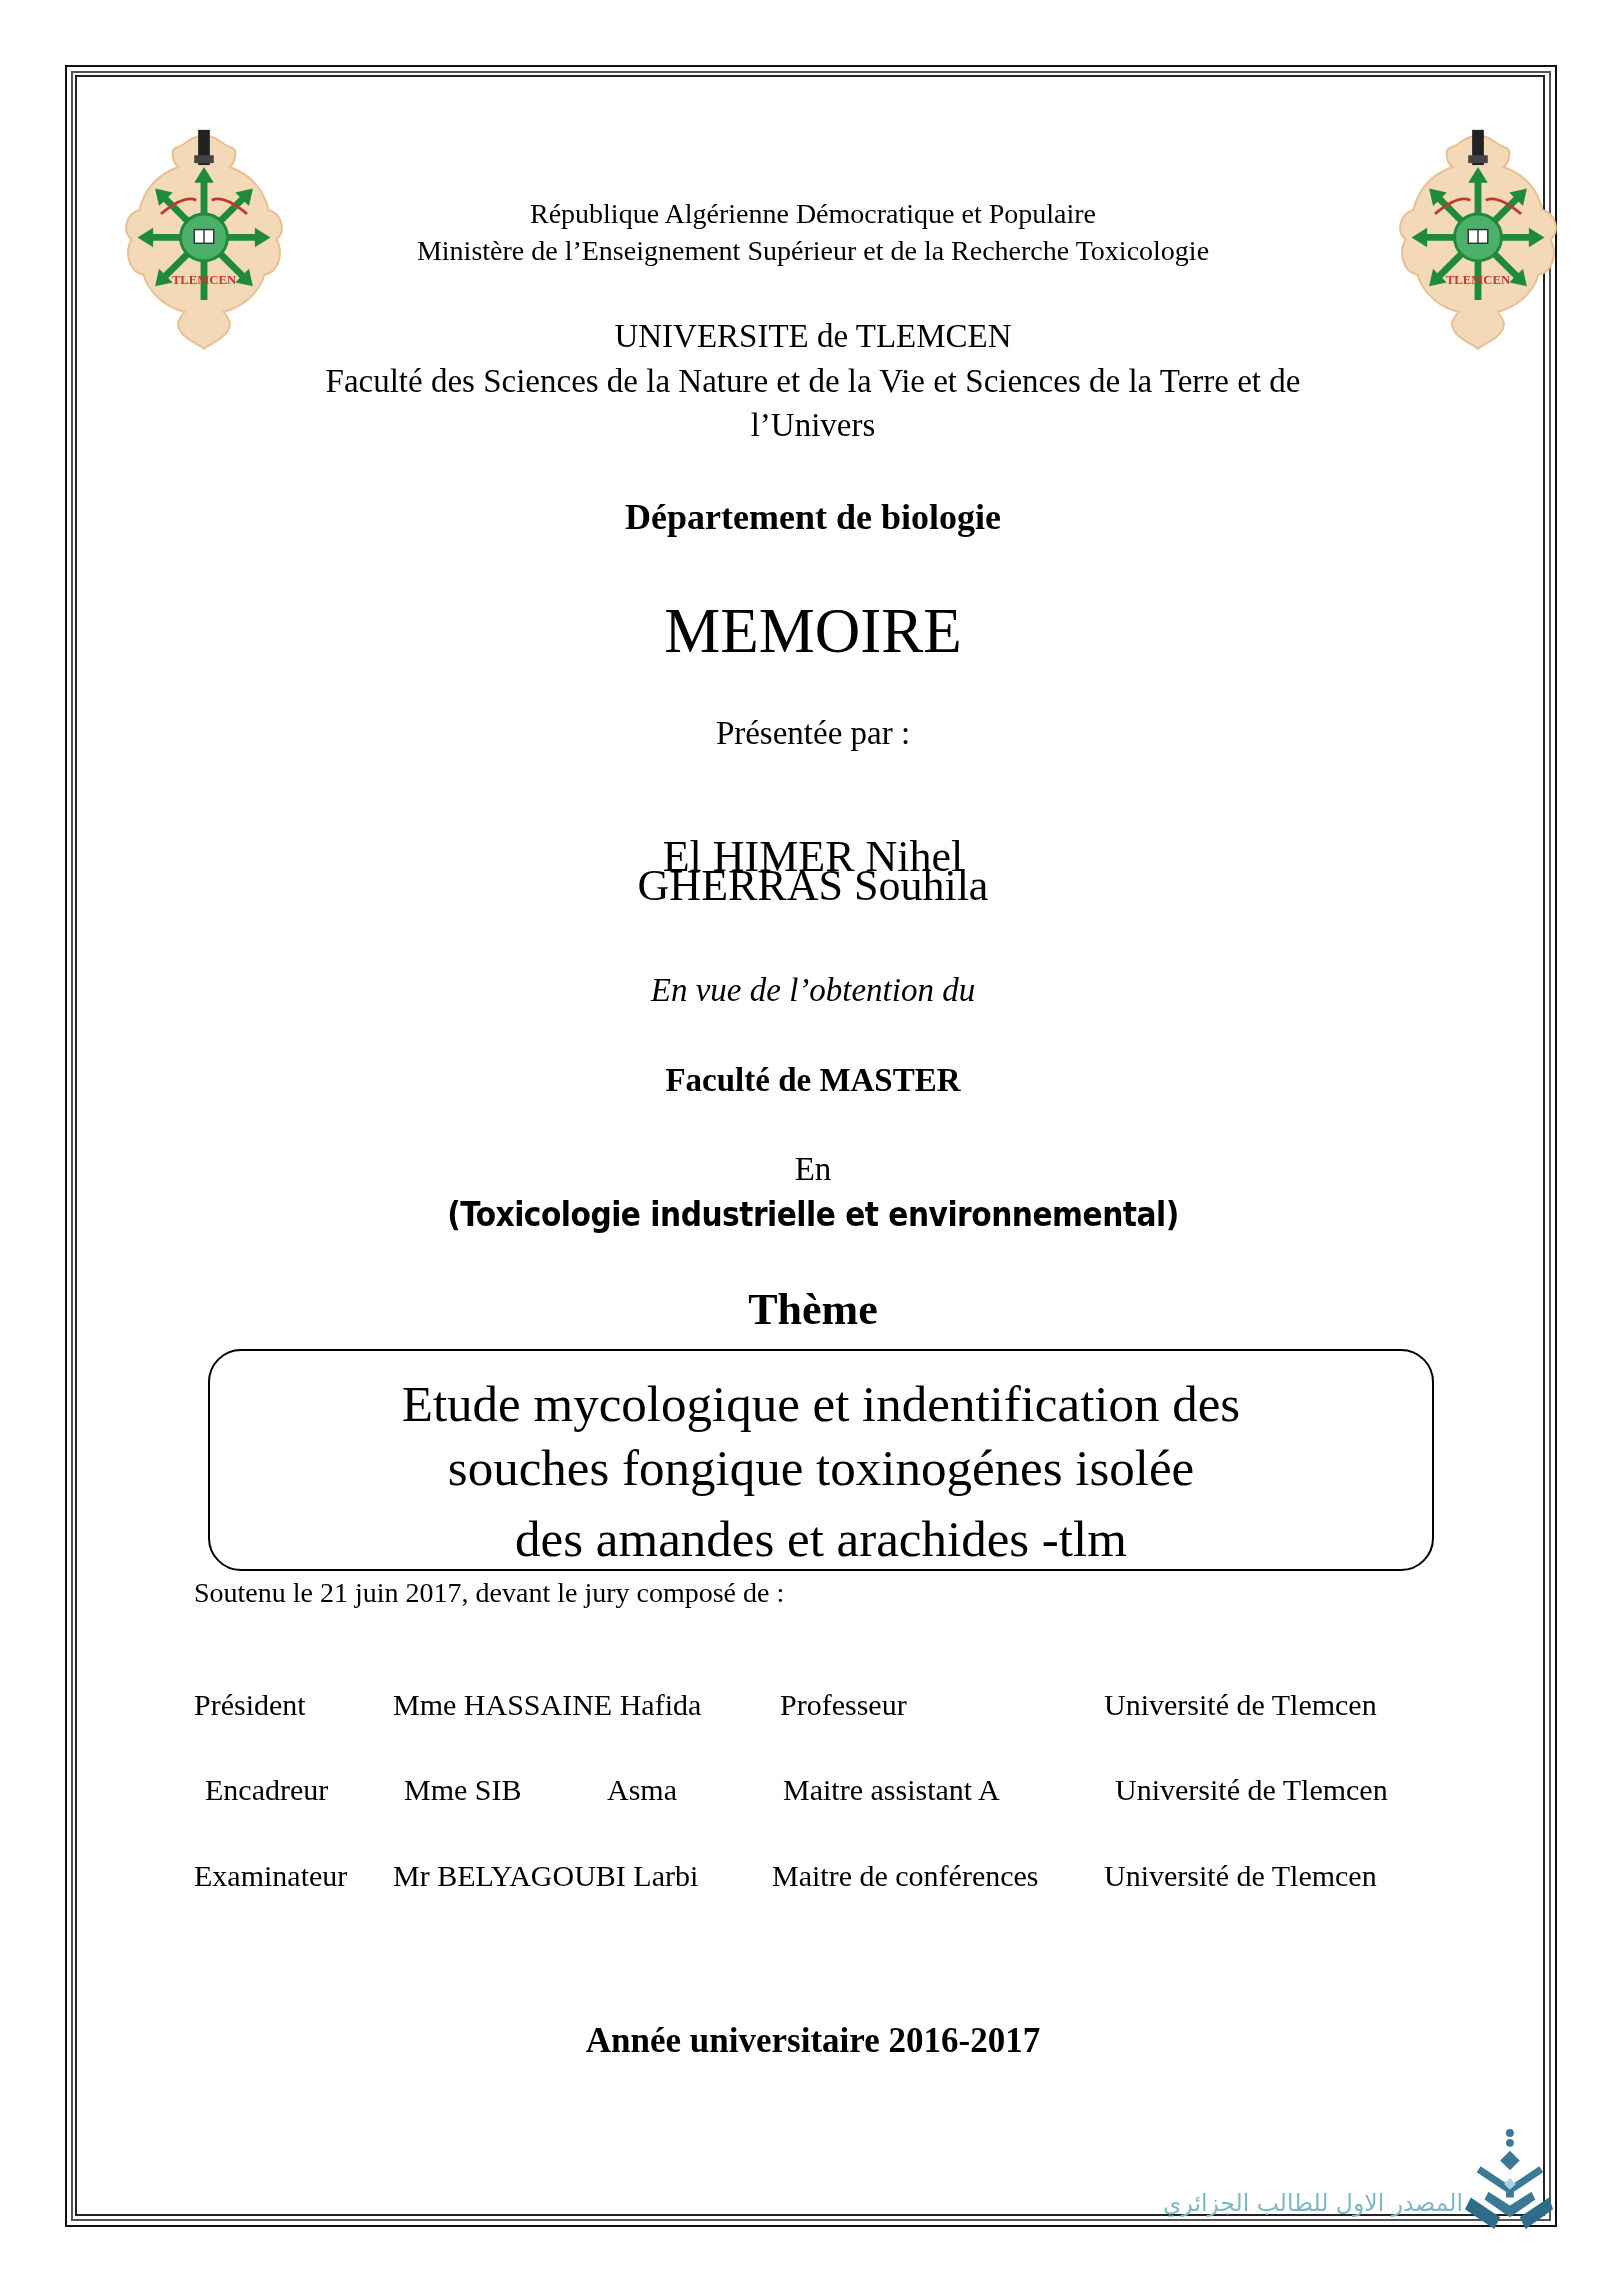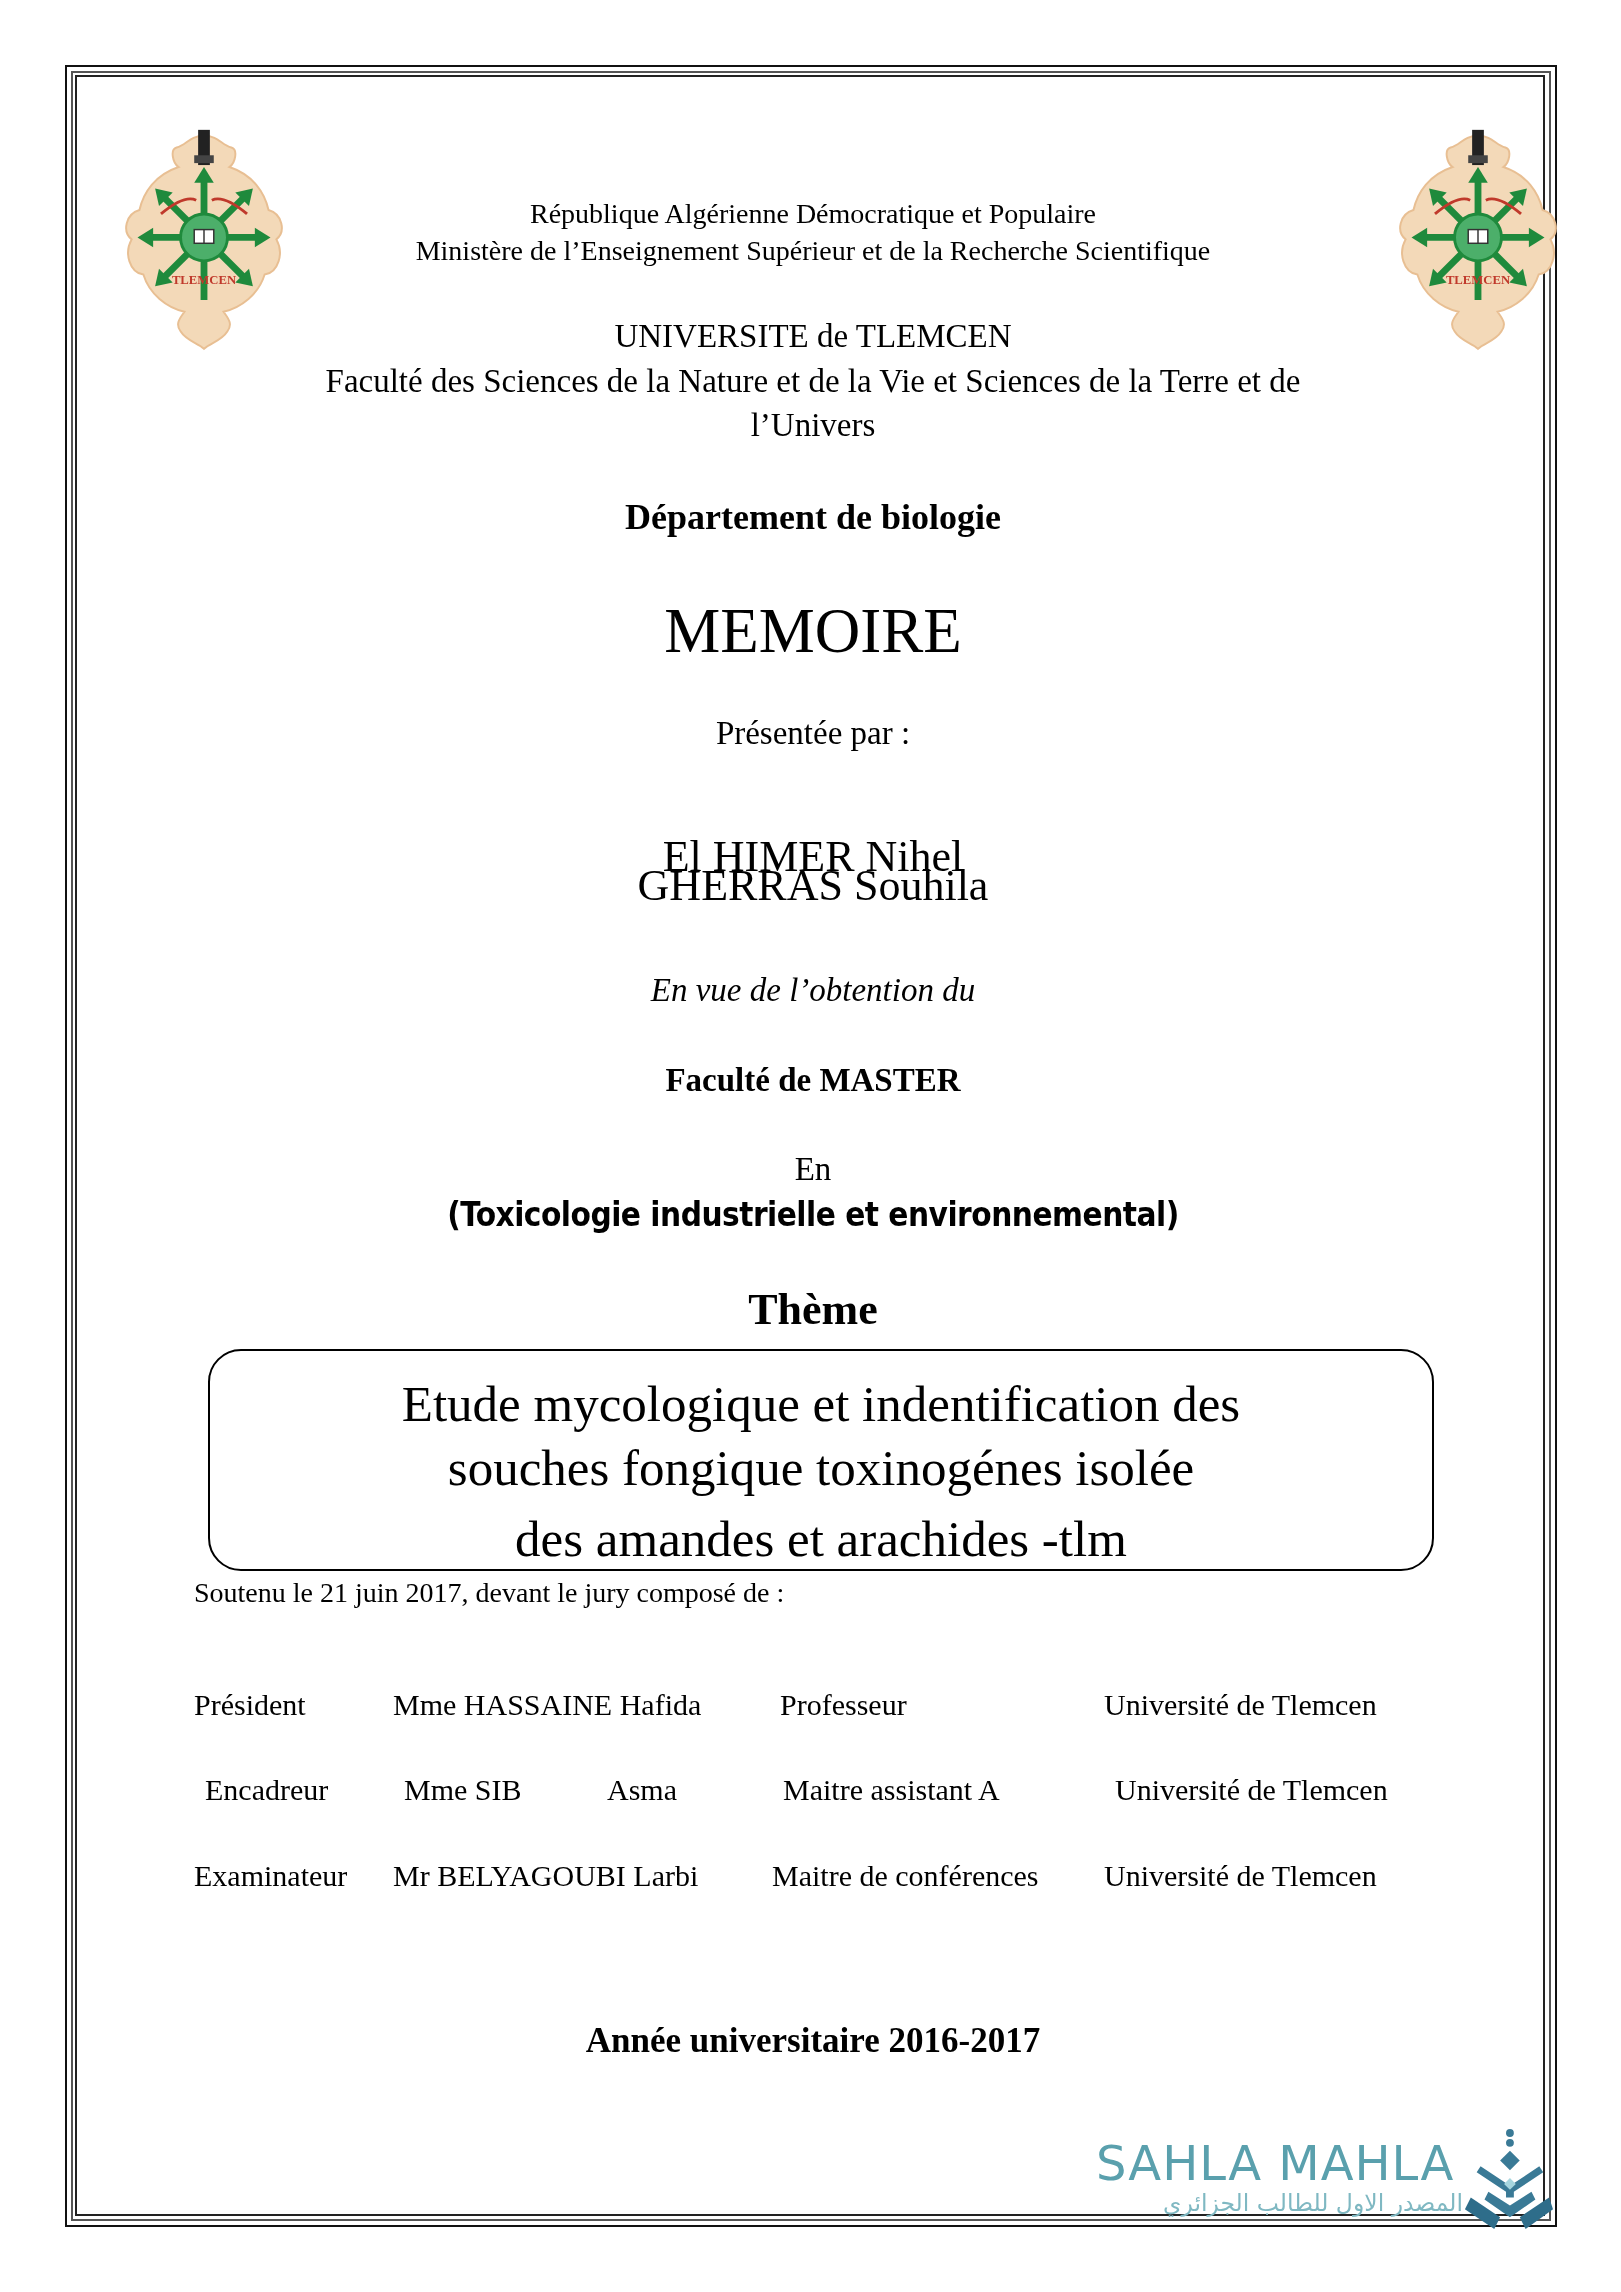--- a/index.html
+++ b/index.html
@@ -82,21 +82,21 @@
   </g>
   <circle cx="90" cy="124" r="24" fill="#4caf6a" stroke="#1f8a3c" stroke-width="3"></circle>
   <rect x="80" y="116" width="20" height="14" fill="#fff" stroke="#333" stroke-width="1.5"></rect>
   <line x1="90" y1="116" x2="90" y2="130" stroke="#333" stroke-width="1.5"></line>
   <path d="M46 100 Q70 80 82 86" stroke="#c0392b" stroke-width="3" fill="none"></path>
   <path d="M134 100 Q110 80 98 86" stroke="#c0392b" stroke-width="3" fill="none"></path>
   <text x="90" y="172" text-anchor="middle" font-size="13" fill="#c0392b" font-family="Liberation Serif, serif" font-weight="bold">TLEMCEN</text>
 </svg>
 
 <div class="line c" style="top:200px;font-size:28px;">République Algérienne Démocratique et Populaire</div>
-<div class="line c" style="top:237px;font-size:28px;">Ministère de l’Enseignement Supérieur et de la Recherche Scientifique</div>
+<div class="line c" style="top:237px;font-size:28px;">Ministère de l’Enseignement Supérieur et de la Recherche Toxicologie</div>
 <div class="line c" style="top:320px;font-size:33px;">UNIVERSITE de TLEMCEN</div>
 <div class="line c" style="top:365px;font-size:33px;">Faculté des Sciences de la Nature et de la Vie et Sciences de la Terre et de</div>
 <div class="line c" style="top:409px;font-size:33px;">l’Univers</div>
 <div class="line c" style="top:499px;font-size:36px;font-weight:bold;">Département de biologie</div>
 
 <div class="line c" style="top:600px;font-size:63px;">MEMOIRE</div>
 <div class="line c" style="top:717px;font-size:33px;">Présentée par :</div>
 <div class="line c" style="top:807px;font-size:44px;margin-top:28px;">El HIMER  Nihel</div>
 <div class="line c" style="top:864px;font-size:44px;">GHERRAS Souhila</div>
 
@@ -130,21 +130,20 @@
 <div class="jury-row" style="top:1859px;">
   <span style="left:0;">Examinateur</span>
   <span style="left:199px;">Mr BELYAGOUBI Larbi</span>
   <span style="left:578px;">Maitre de conférences</span>
   <span style="left:910px;">Université de Tlemcen</span>
 </div>
 
 <div class="line c" style="top:2023px;font-size:35px;font-weight:bold;">Année universitaire 2016-2017</div>
 
 <div class="sahla">
-  <div class="sahla-title">SAHLA MAHLA</div>
   <div class="sahla-sub">المصدر الاول للطالب الجزائري</div>
   <svg style="position:absolute;left:365px;top:0;width:92px;height:106px;" viewBox="0 0 94 108">
     <circle cx="50" cy="6" r="4" fill="#3a7a96"></circle>
     <circle cx="50" cy="16" r="4" fill="#3a7a96"></circle>
     <polygon points="50,24 60,34 50,44 40,34" fill="#3a7a96"></polygon>
     <path d="M20 40 L50 60 L80 40 L84 46 L54 66 L54 72 L46 72 L46 66 L16 46 Z" fill="#3a7a96"></path>
     <polygon points="50,52 56,58 50,64 44,58" fill="#a6d5de"></polygon>
     <path d="M10 72 L40 92 L34 104 L4 84 Z" fill="#2e6d8a"></path>
     <path d="M90 72 L60 92 L66 104 L94 84 Z" fill="#2e6d8a"></path>
     <path d="M28 66 L50 80 L72 66 L76 74 L50 92 L24 74 Z" fill="#3a7a96"></path>

